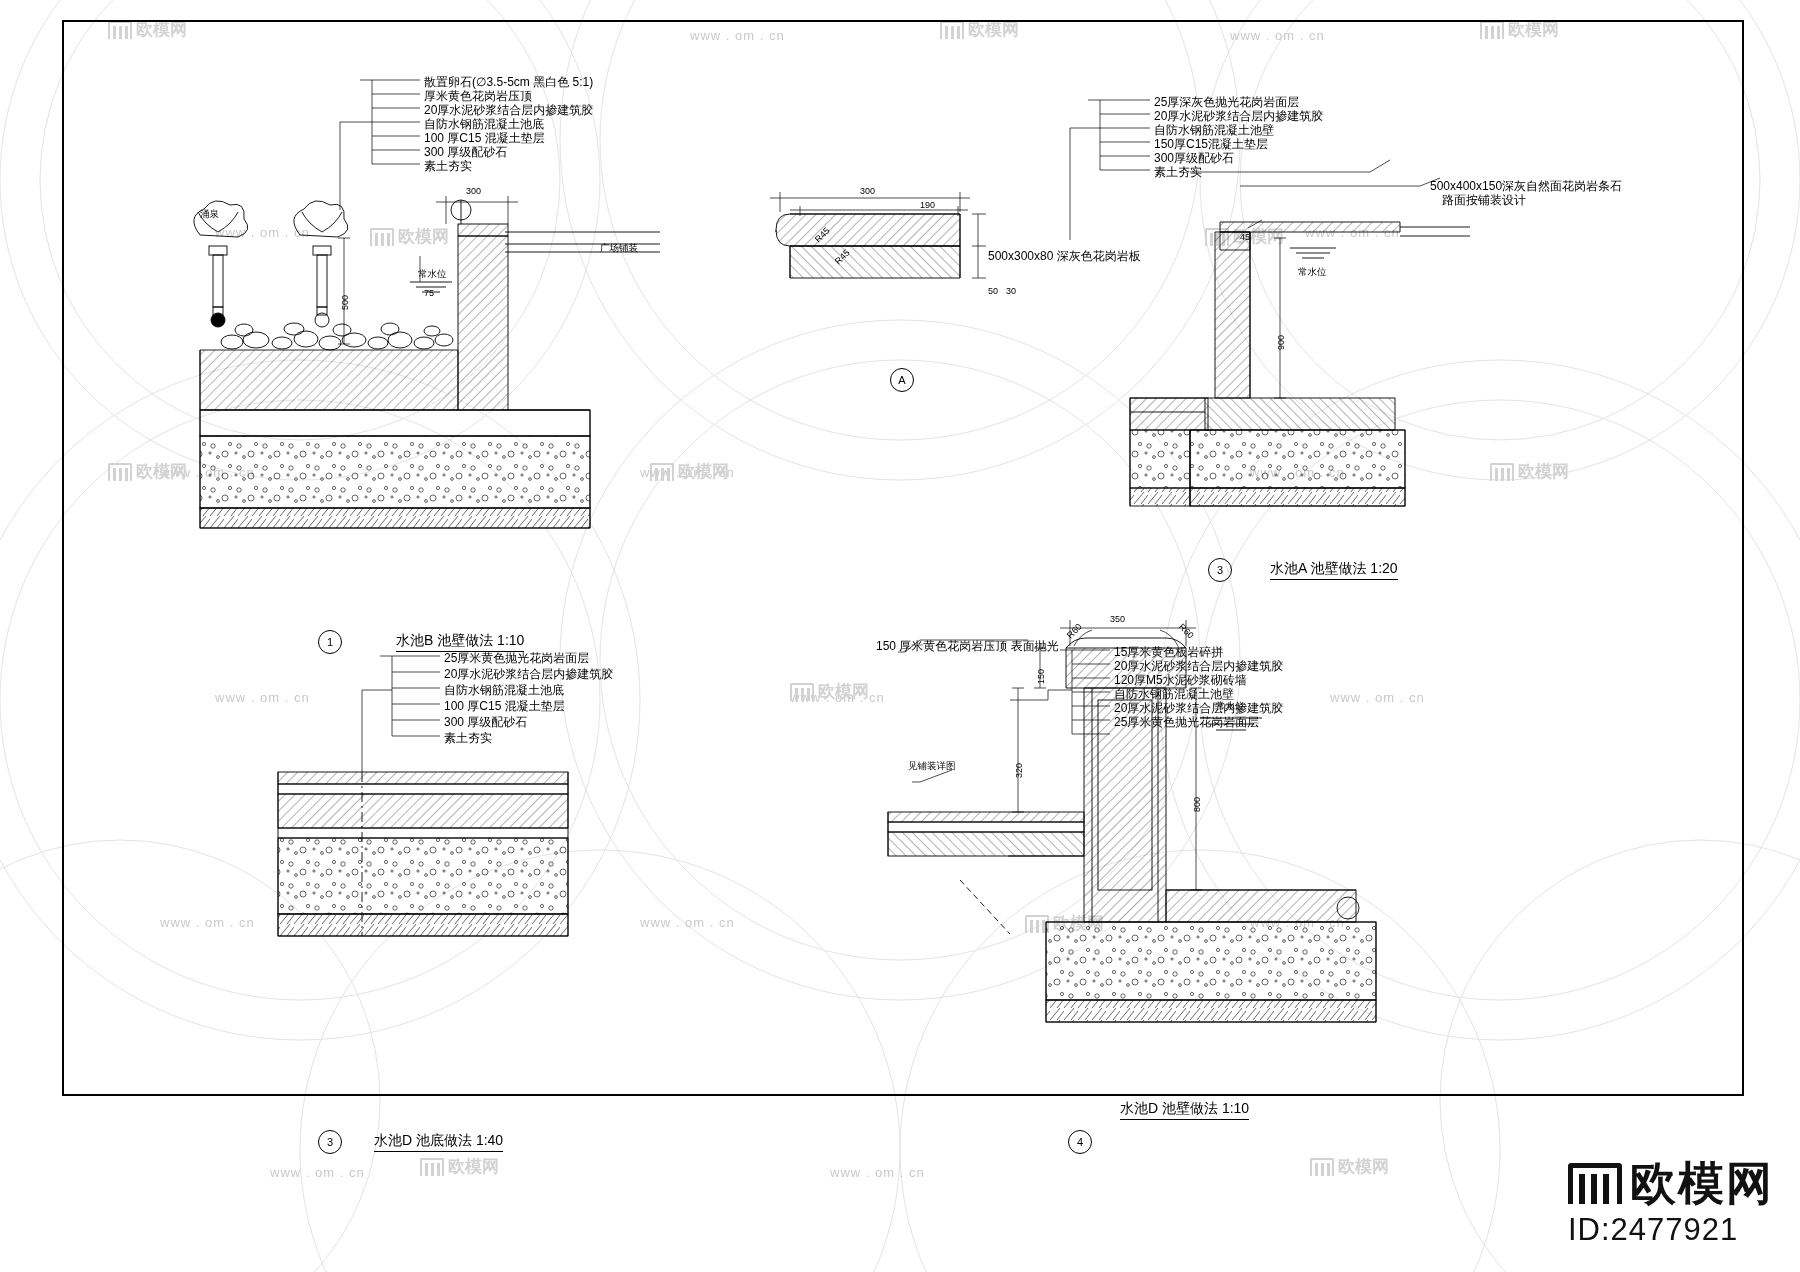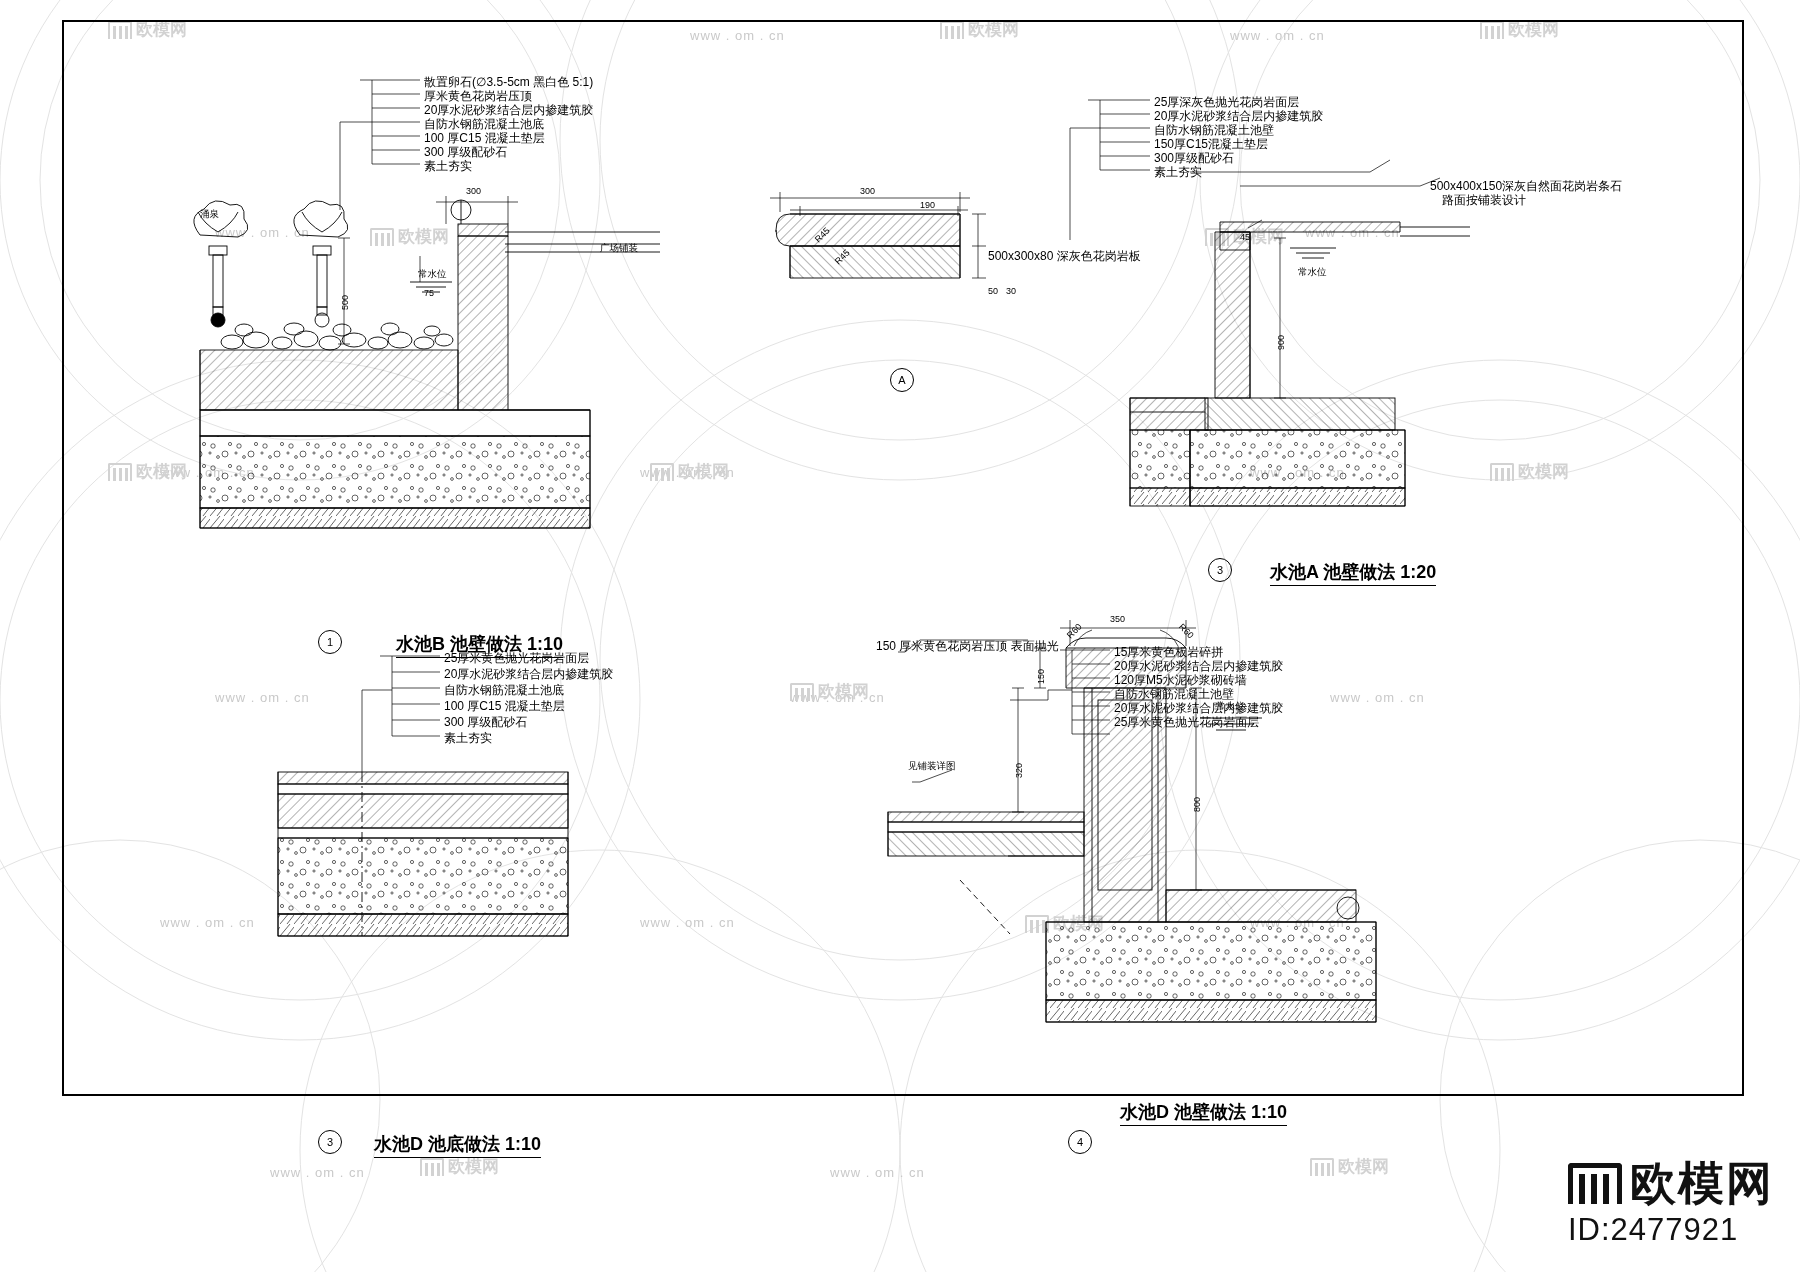--- a/index.html
+++ b/index.html
@@ -46,21 +46,21 @@
   .wm-logo .glyph:after{
     content:"";position:absolute;left:9px;top:3px;width:3px;bottom:0;background:#d2d2d2;
     box-shadow:6px 0 0 0 #d2d2d2;
   }
   .arcs{position:absolute;left:0;top:0;width:1800px;height:1272px;pointer-events:none;}
 
   .lbl{position:absolute;font-size:12px;color:#000;white-space:nowrap;font-family:"Liberation Sans",sans-serif;}
   .lbl-cn{position:absolute;font-size:9.5px;color:#000;white-space:nowrap;}
   .dim{position:absolute;font-size:9px;color:#000;white-space:nowrap;}
   .dim-v{position:absolute;font-size:9px;color:#000;white-space:nowrap;transform-origin:left top;transform:rotate(-90deg);}
-  .title{position:absolute;font-size:18px;color:#000;white-space:nowrap;font-weight:bold;}
+  .title{position:absolute;font-size:14px;color:#000;white-space:nowrap;}
   .title u{text-decoration:none;border-bottom:1.4px solid #000;padding-bottom:3px;}
   .bubble{
     position:absolute;width:22px;height:22px;border:1.2px solid #000;border-radius:50%;
     font-size:11px;display:flex;align-items:center;justify-content:center;color:#000;
   }
   .logo-box{
     position:absolute;right:26px;bottom:24px;text-align:left;
   }
   .logo-box .lg{
     font-size:46px;font-weight:bold;color:#111;letter-spacing:2px;line-height:1;
@@ -497,21 +497,21 @@
   <div class="bubble" style="left:1208px;top:558px;">3</div>
   <div class="title" style="left:1270px;top:560px;"><u>水池A  池壁做法 1:20</u></div>
 
   <div class="lbl" style="left:444px;top:650px;">25厚米黄色抛光花岗岩面层</div>
   <div class="lbl" style="left:444px;top:666px;">20厚水泥砂浆结合层内掺建筑胶</div>
   <div class="lbl" style="left:444px;top:682px;">自防水钢筋混凝土池底</div>
   <div class="lbl" style="left:444px;top:698px;">100 厚C15 混凝土垫层</div>
   <div class="lbl" style="left:444px;top:714px;">300 厚级配砂石</div>
   <div class="lbl" style="left:444px;top:730px;">素土夯实</div>
   <div class="bubble" style="left:318px;top:1130px;">3</div>
-  <div class="title" style="left:374px;top:1132px;"><u>水池D  池底做法 1:10</u></div>
+  <div class="title" style="left:374px;top:1132px;"><u>水池D  池底做法 1:40</u></div>
 
   <div class="lbl" style="left:876px;top:638px;">150 厚米黄色花岗岩压顶 表面抛光</div>
   <div class="lbl-cn" style="left:908px;top:760px;text-align:center;">见铺装详图</div>
   <div class="lbl" style="left:1114px;top:644px;">15厚米黄色板岩碎拼</div>
   <div class="lbl" style="left:1114px;top:658px;">20厚水泥砂浆结合层内掺建筑胶</div>
   <div class="lbl" style="left:1114px;top:672px;">120厚M5水泥砂浆砌砖墙</div>
   <div class="lbl" style="left:1114px;top:686px;">自防水钢筋混凝土池壁</div>
   <div class="lbl" style="left:1114px;top:700px;">20厚水泥砂浆结合层内掺建筑胶</div>
   <div class="lbl" style="left:1114px;top:714px;">25厚米黄色抛光花岗岩面层</div>
   <div class="lbl-cn" style="left:1216px;top:700px;">常水位</div>

